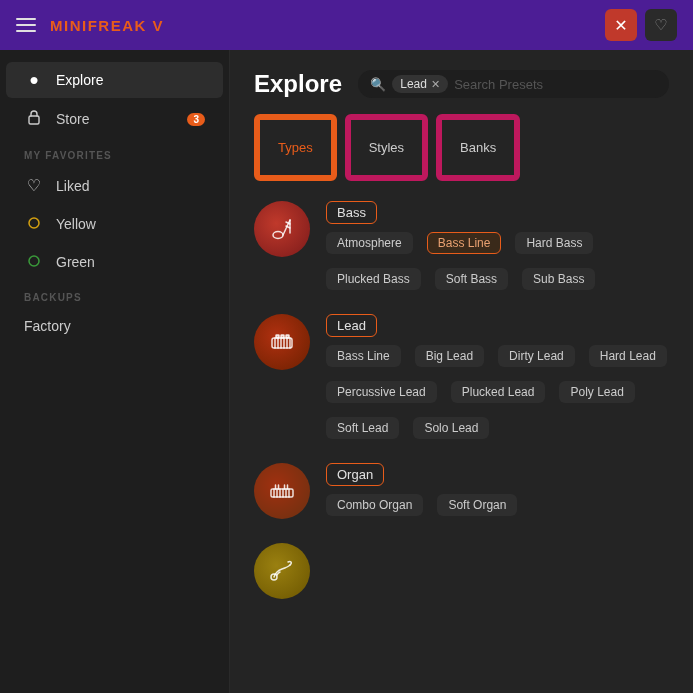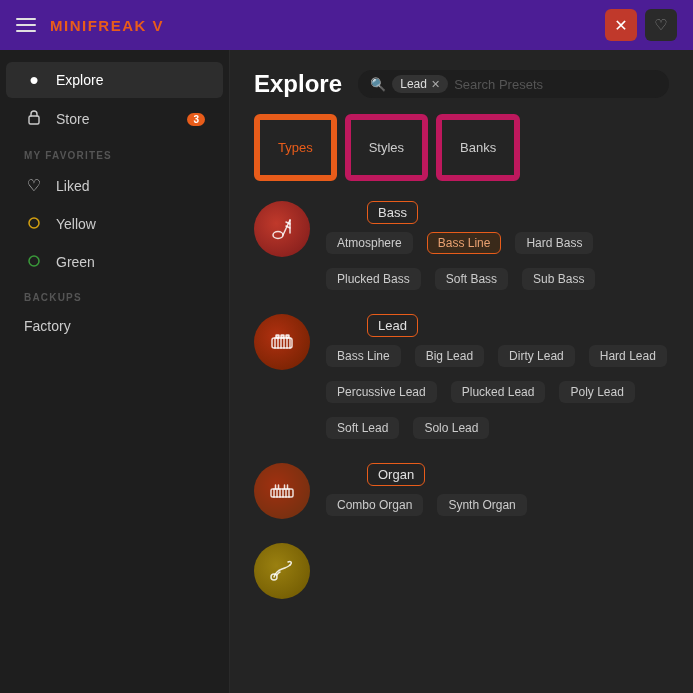--- a/index.html
+++ b/index.html
@@ -248,21 +248,20 @@
     }
     .category-main-tag {
       display: inline-flex;
       align-items: flex-start;
       border: 1px solid #e85c1a;
       border-radius: 6px;
       padding: 3px 10px;
       font-size: 13px;
       color: #e0e0e0;
       margin-bottom: 8px;
-      margin-left: 41px;
     }
     .tags-row {
       display: flex;
       flex-wrap: wrap;
       gap: 14px;
     }
     .sub-tag {
       display: inline-flex;
       align-items: center;
       background: #2e2e2e;
@@ -458,21 +457,21 @@
             <line x1="16.5" y1="8" x2="16.5" y2="12"></line>
             <line x1="19.5" y1="8" x2="19.5" y2="12"></line>
           </svg>
         </div>
         <div class="category-content">
           <div class="category-main-tag">
             <span>Organ</span>
           </div>
           <div class="tags-row">
             <span class="sub-tag">Combo Organ</span>
-            <span class="sub-tag">Synth Organ</span>
+            <span class="sub-tag">Soft Organ</span>
           </div>
         </div>
       </div>
     </div>
 
     <div class="category-card">
       <div class="category-row">
         <div class="category-icon brass">
           <svg class="icon-svg" viewBox="0 0 28 28">
             <path d="M6 20 Q8 14 14 12 Q20 10 22 8"></path>

